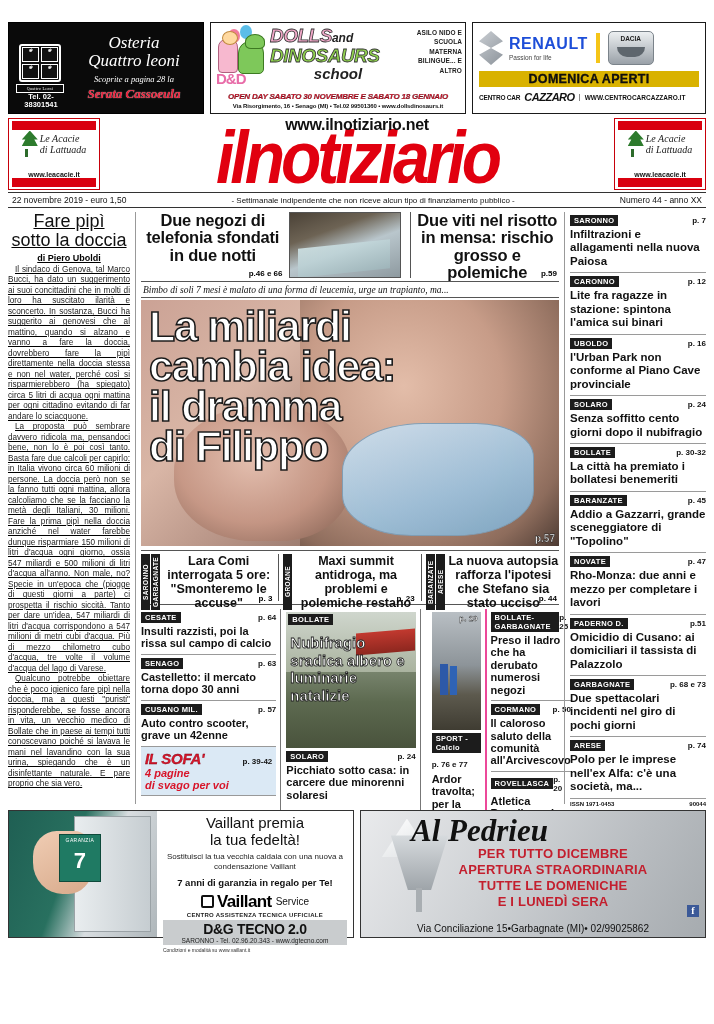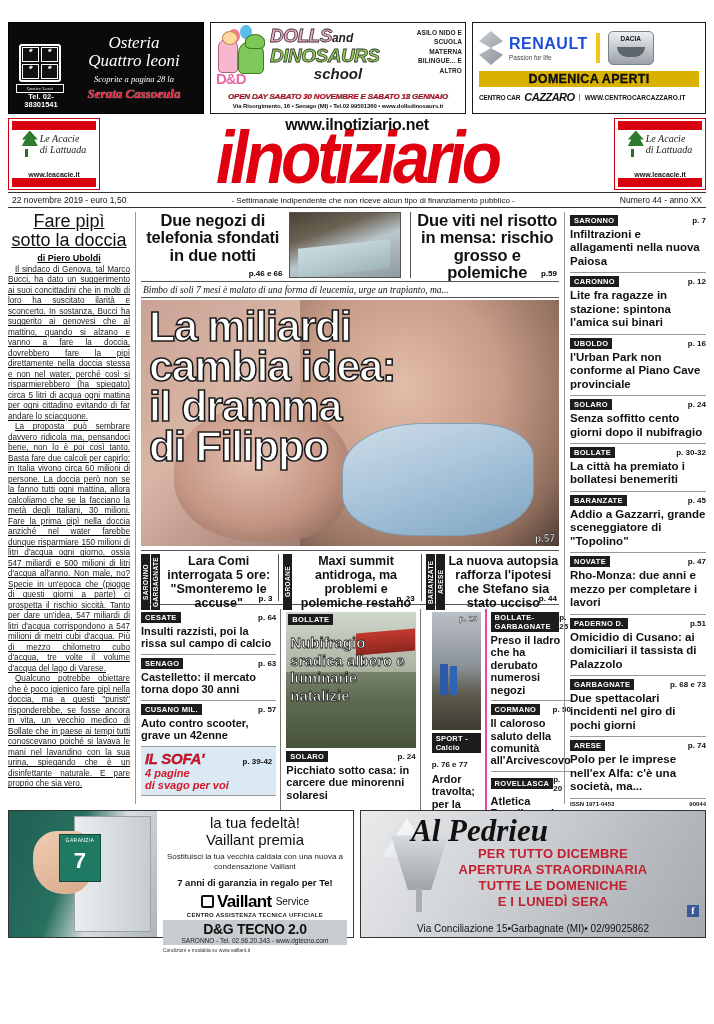--- a/index.html
+++ b/index.html
@@ -649,22 +649,22 @@
     <div class="ad-vaillant">
       <div class="vl-img">
         <div class="boiler"></div>
         <div class="hand"></div>
         <div class="badge">
           <i>GARANZIA</i>
           <b>7</b>
         </div>
       </div>
       <div class="vl-txt">
+        <div class="vl-h">Vaillant premia</div>
         <div class="vl-h">la tua fedeltà!</div>
-        <div class="vl-h">Vaillant premia</div>
         <div class="vl-s">Sostituisci la tua vecchia caldaia con una nuova a condensazione Vaillant</div>
         <div class="vl-b">7 anni di garanzia in regalo per Te!</div>
         <div class="vl-logo">
           <span class="mark"></span>
           <span class="nm">Vaillant</span>
           <span class="sv">Service</span>
         </div>
         <div class="vl-cat">CENTRO ASSISTENZA TECNICA UFFICIALE</div>
         <div class="vl-dg">
           <div class="n">D&amp;G TECNO 2.0</div>

